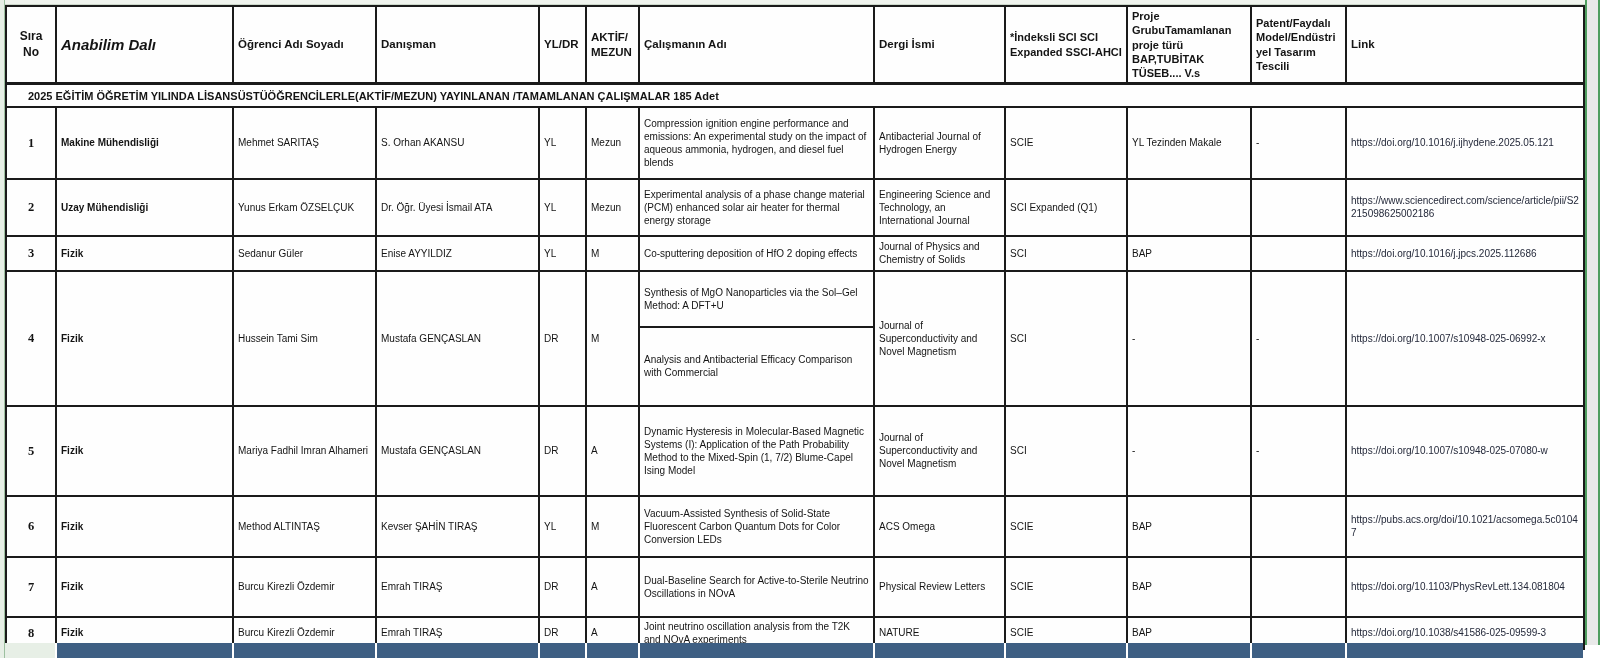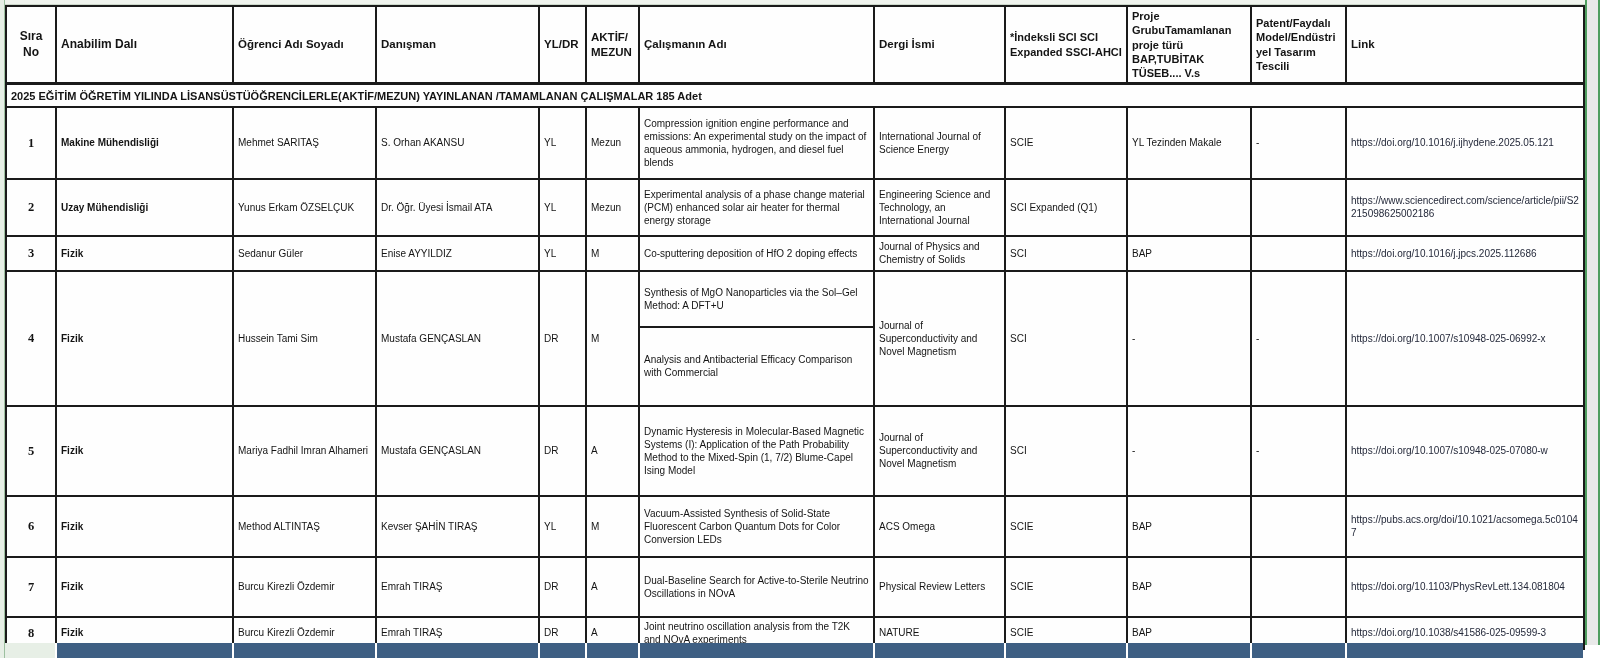--- a/index.html
+++ b/index.html
@@ -7,25 +7,25 @@
   body { width:1600px; height:658px; overflow:hidden; background:#ffffff; font-family:"Liberation Sans", sans-serif; }
   .canvas { position:relative; width:1600px; height:658px; background:#ffffff; overflow:hidden; }
 
   .top-strip { position:absolute; left:0; top:0; width:1600px; height:5px; background:#f0f4ee; border-bottom:1px solid #cdd8cb; }
   .left-strip { position:absolute; left:0; top:0; width:5px; height:658px; background:#e7efe6; border-right:1px solid #9dc0a0; }
   .right-strip { position:absolute; left:1585px; top:0; width:15px; height:645px; background:#e9e9e9; border-left:2px solid #4f9e5f; border-right:2px solid #4f9e5f; }
 
   table.sheet { position:absolute; left:5px; top:5px; width:1578px; border-collapse:collapse; table-layout:fixed; background:#fefefe; color:#141414; }
   td, th { border:2px solid #1a1a1a; padding:2px 4px; font-size:10px; line-height:1.3; vertical-align:middle; text-align:left; font-weight:normal; overflow:hidden; word-wrap:break-word; }
 
-  .title-cell { font-weight:bold; font-size:11px; white-space:nowrap; padding:2px 4px; }
+  .title-cell { font-weight:bold; font-size:11px; white-space:nowrap; padding:2px 21px; }
 
   th { font-weight:bold; font-size:11.5px; }
   th.h-sira { text-align:center; font-size:12px; }
-  th.h-anabilim { font-size:12px; }
+  th.h-anabilim { font-size:15px;font-style:italic; }
   th.h-indeks { font-size:11px; }
   th.h-proje { vertical-align:top; font-size:11px; }
   th.h-patent { font-size:11px; overflow-wrap:anywhere; }
   thead th { border-bottom:3px solid #1a1a1a; }
 
   td.c-sira { text-align:center; font-weight:bold; font-family:"Liberation Serif", serif; font-size:12.5px; }
   td.c-anabilim { font-weight:bold; }
 
   a.link { color:#24293a; word-break:break-all; cursor:pointer; }
   a.link.plain { text-decoration:none;margin-top:32px; }
@@ -80,21 +80,21 @@
     </thead>
     <tbody>
       <tr style="height:72px">
         <td class="c-sira">1</td>
         <td class="c-anabilim">Makine Mühendisliği</td>
         <td>Mehmet SARITAŞ</td>
         <td>S. Orhan AKANSU</td>
         <td>YL</td>
         <td>Mezun</td>
         <td>Compression ignition engine performance and emissions: An experimental study on the impact of aqueous ammonia, hydrogen, and diesel fuel blends</td>
-        <td>International Journal of Science Energy</td>
+        <td>Antibacterial Journal of Hydrogen Energy</td>
         <td>SCIE</td>
         <td>YL Tezinden Makale</td>
         <td>-</td>
         <td><a class="link">https://doi.org/10.1016/j.ijhydene.2025.05.121</a></td>
       </tr>
       <tr style="height:57px">
         <td class="c-sira">2</td>
         <td class="c-anabilim">Uzay Mühendisliği</td>
         <td>Yunus Erkam ÖZSELÇUK</td>
         <td>Dr. Öğr. Üyesi İsmail ATA</td>

